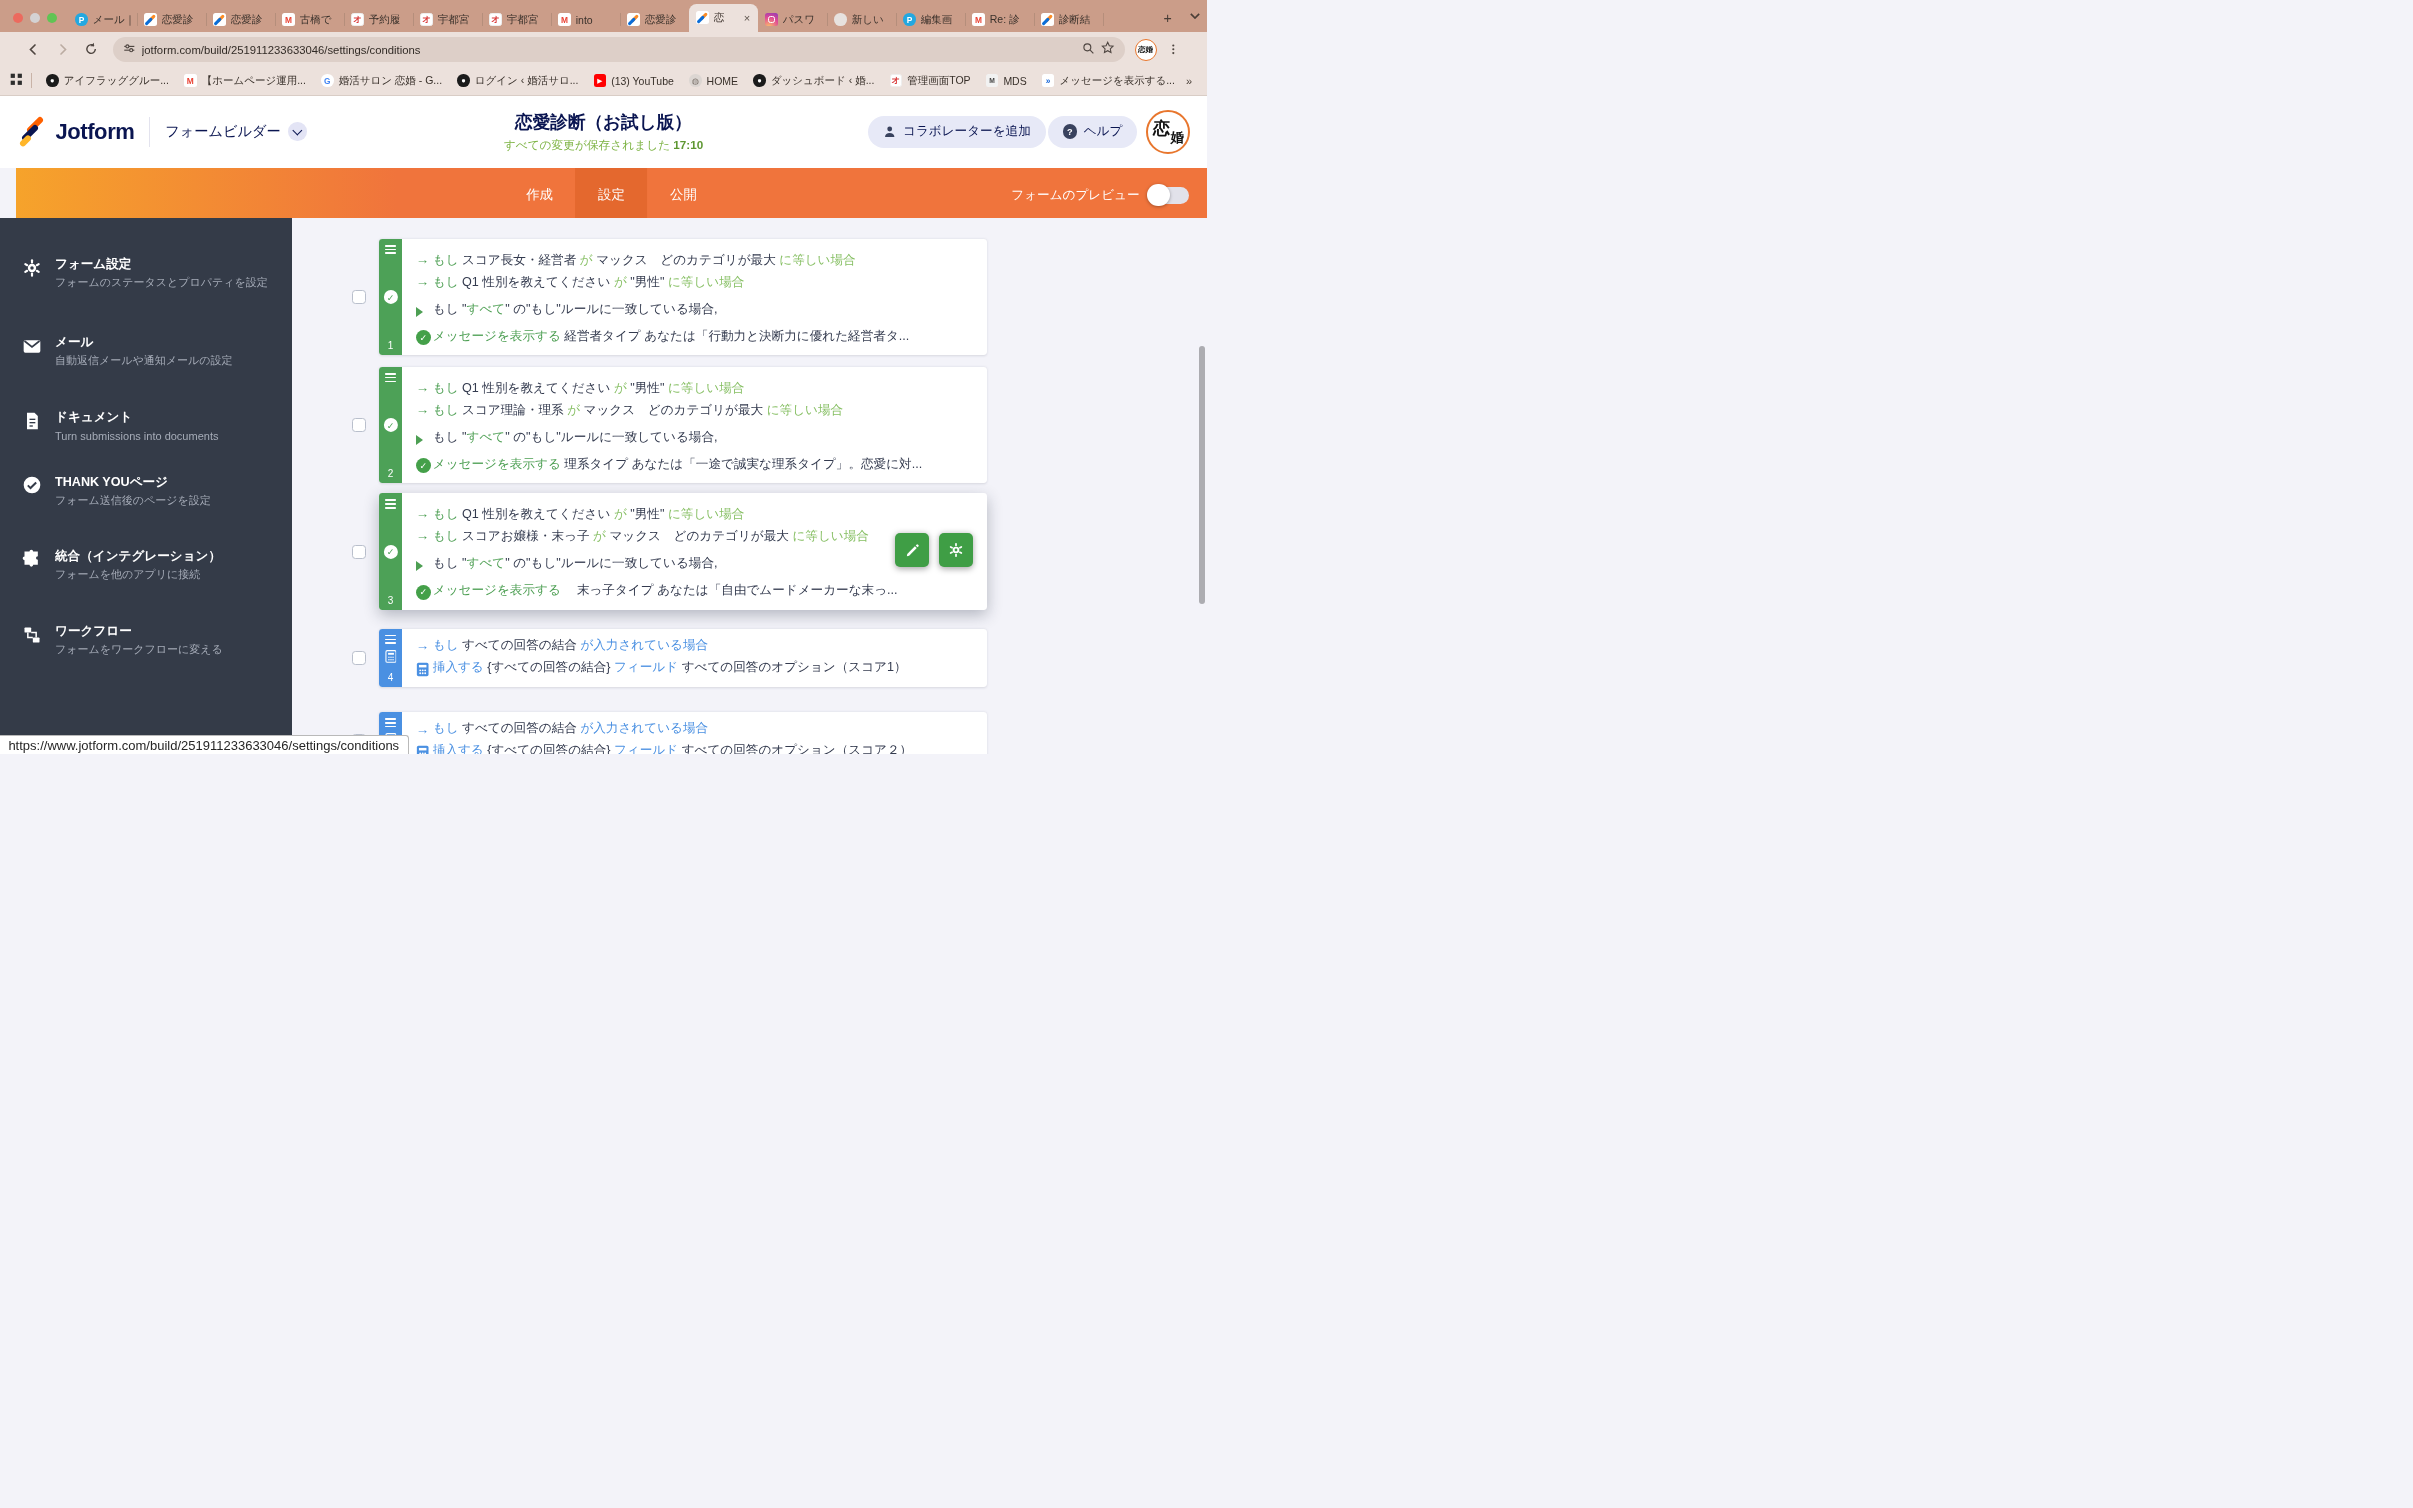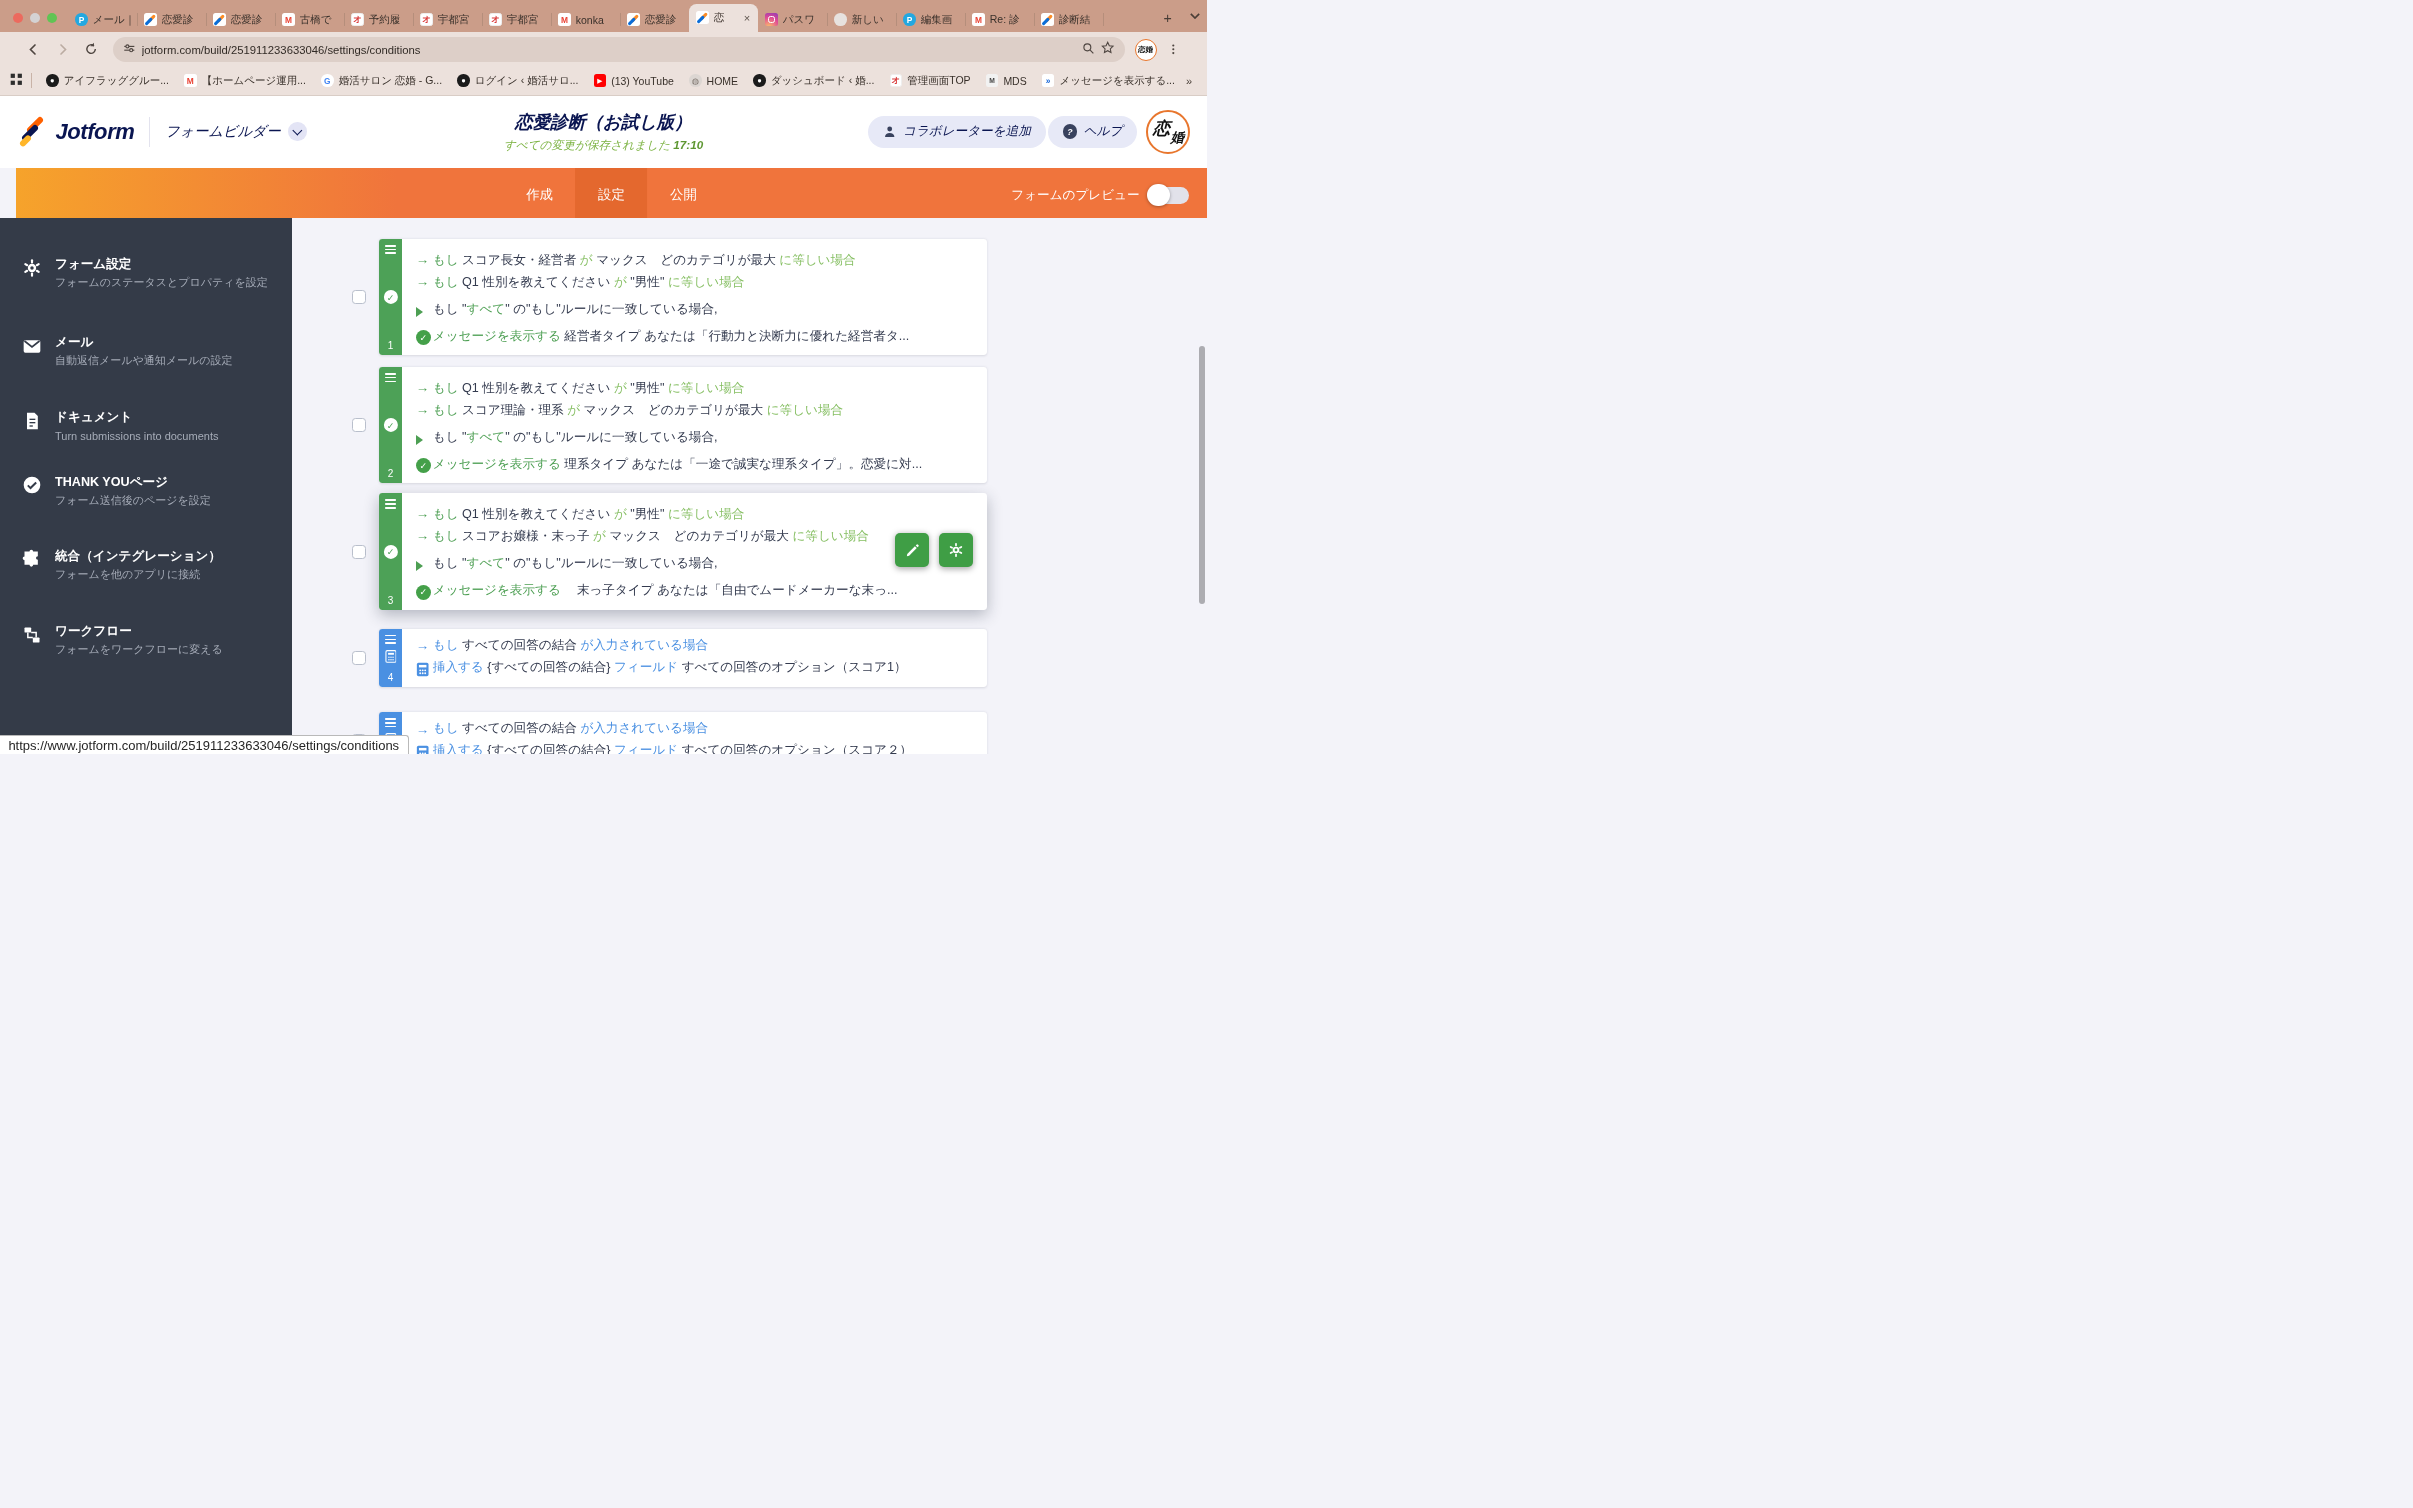--- a/index.html
+++ b/index.html
@@ -51,21 +51,21 @@
     font-size:7.5px; font-weight:bold; color:#111; }
 
   .bookmarks { height:28.5px; background:#ece1dc; display:flex; align-items:center;
     padding:0 10px; gap:3.4px; border-bottom:0.8px solid #d9cdc6; }
   .bm-sep { width:0.8px; height:15px; background:#c9b3a7; margin:0 5px; }
   .bm-item { display:flex; align-items:center; gap:5px; font-size:10.5px; color:#38302a;
     padding:2.5px 5.9px; border-radius:5px; white-space:nowrap; }
   .bm-more { margin-left:auto; color:#4a4039; font-size:11px; padding:0 5px; }
 
   
-  .app-header { height:72px; background:#fff; display:flex; align-items:center; position:relative; padding:0 17px;font-style:italic; }
+  .app-header { height:72px; background:#fff; display:flex; align-items:center; position:relative; padding:0 17px; }
   .brand { display:flex; align-items:center; gap:8.4px; }
   .logo-mark { width:30px; height:30px; position:relative; }
   .logo-mark i { position:absolute; border-radius:3.4px; transform:rotate(-45deg); }
   .logo-mark i.s1 { width:20px; height:5.9px; background:#ff6100; left:7.5px; top:5.9px; }
   .logo-mark i.s2 { width:20px; height:5.9px; background:#0a1551; left:3.4px; top:13.4px; }
   .logo-mark i.s3 { width:12.6px; height:5.9px; background:#ffb629; left:1.7px; top:21px; }
   .brand-name { font-size:22px; font-weight:bold; color:#0a1551; letter-spacing:-0.4px; }
   .hdr-divider { width:0.8px; height:30px; background:#e3e3ee; margin:0 15px; }
   .product { display:flex; align-items:center; gap:7.5px; font-size:14.2px; color:#0a1551; }
   .chev-circle { width:18.4px; height:18.4px; border-radius:50%; background:#e3e4f5;
@@ -199,21 +199,21 @@
         <span class="tab-label">宇都宮</span>
         <span class="sep"></span>
       </div>
       <div class="tab">
         <span class="favicon fav-air">オ</span>
         <span class="tab-label">宇都宮</span>
         <span class="sep"></span>
       </div>
       <div class="tab">
         <span class="favicon fav-gmail">M</span>
-        <span class="tab-label">konka</span>
+        <span class="tab-label">into</span>
         <span class="sep"></span>
       </div>
       <div class="tab">
         <span class="favicon fav-jotform">
           <i class="a"></i>
           <i class="b"></i>
         </span>
         <span class="tab-label">恋愛診</span>
         <span class="sep"></span>
       </div>

